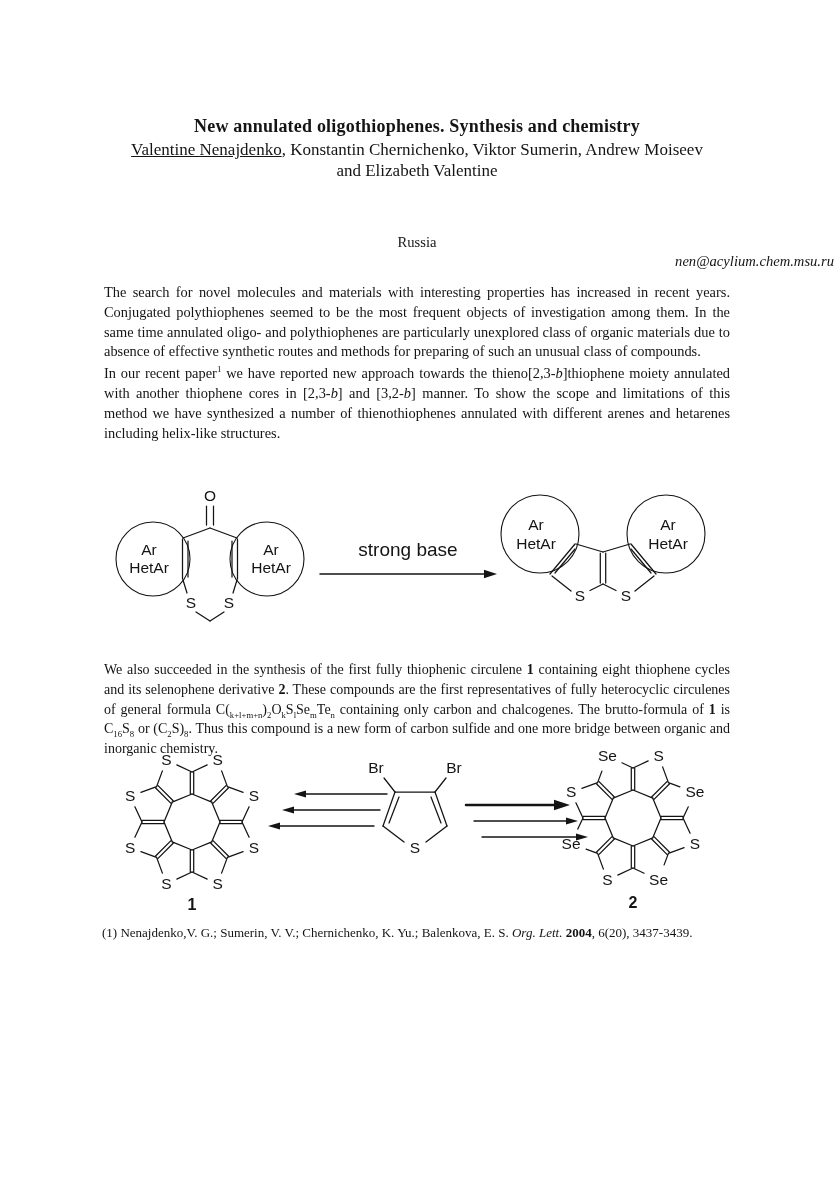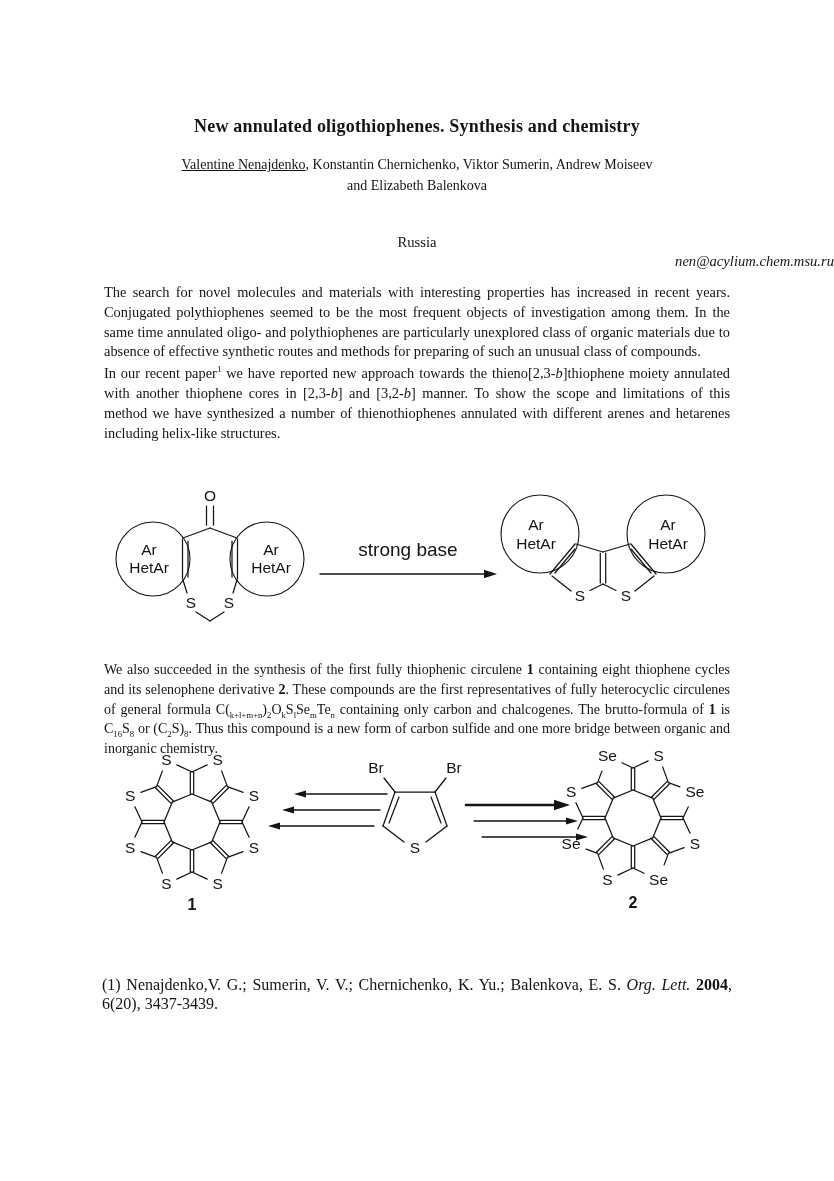--- a/index.html
+++ b/index.html
@@ -2,47 +2,47 @@
 <html><head>
 <meta charset="utf-8">
 <style>
   html,body{margin:0;padding:0;}
   body{width:834px;height:1181px;background:#ffffff;position:relative;overflow:hidden;
        font-family:"Liberation Serif",serif;color:#141414;}
   .abs{position:absolute;}
   .ctr{left:0;width:834px;text-align:center;}
   .col{left:102px;width:630px;}
   #title{top:116px;font-size:18px;font-weight:bold;letter-spacing:.2px;}
-  #authors{top:155px;font-size:14px;line-height:20.5px;}
+  #authors{top:140px;font-size:17px;line-height:20.5px;}
   #affil{top:212px;font-size:14.6px;line-height:20px;}
   #email{top:253px;font-size:14.6px;font-style:italic;text-align:right;}
   #bodytext{top:281px;font-size:14.4px;line-height:19.8px;text-align:justify;}
   #para3{top:658px;font-size:14px;line-height:19.8px;text-align:justify;}
-  #footnote{top:976px;font-size:16px;line-height:18.5px;text-align:justify;}
+  #footnote{top:924px;font-size:13px;line-height:18.5px;text-align:justify;}
   p{margin:2px;}
   .u{text-decoration:underline;}
   sup{font-size:.62em;vertical-align:super;line-height:0;}
   sub{font-size:.62em;vertical-align:sub;line-height:0;}
   svg{overflow:visible;}
   .bond{stroke:#141414;stroke-width:1.25;fill:none;stroke-linecap:round;}
   .blob{stroke:#141414;stroke-width:1.1;fill:none;}
   .ah{fill:#141414;stroke:none;}
   .atm{font:15.5px "Liberation Sans",sans-serif;fill:#141414;text-anchor:middle;}
   .arlbl{font:15.5px "Liberation Sans",sans-serif;fill:#141414;text-anchor:middle;}
   .cond{font:19px "Liberation Sans",sans-serif;fill:#141414;text-anchor:middle;}
   .numlbl{font:bold 16px "Liberation Sans",sans-serif;fill:#141414;text-anchor:middle;}
 </style>
 </head>
 <body>
 
 <div class="abs ctr" id="title">New annulated oligothiophenes. Synthesis and chemistry</div>
 
 <div class="abs ctr" id="authors">
   <span class="u">Valentine Nenajdenko</span><span>, Konstantin Chernichenko, Viktor Sumerin, Andrew Moiseev</span><br>
-  <span>and Elizabeth Balenkova</span>
+  <span>and Elizabeth Valentine</span>
 </div>
 
 <div class="abs ctr" id="affil">
   <br>
   <span>Russia</span>
 </div>
 
 <div class="abs ctr" id="email">nen@acylium.chem.msu.ru</div>
 
 <div class="abs col" id="bodytext">

